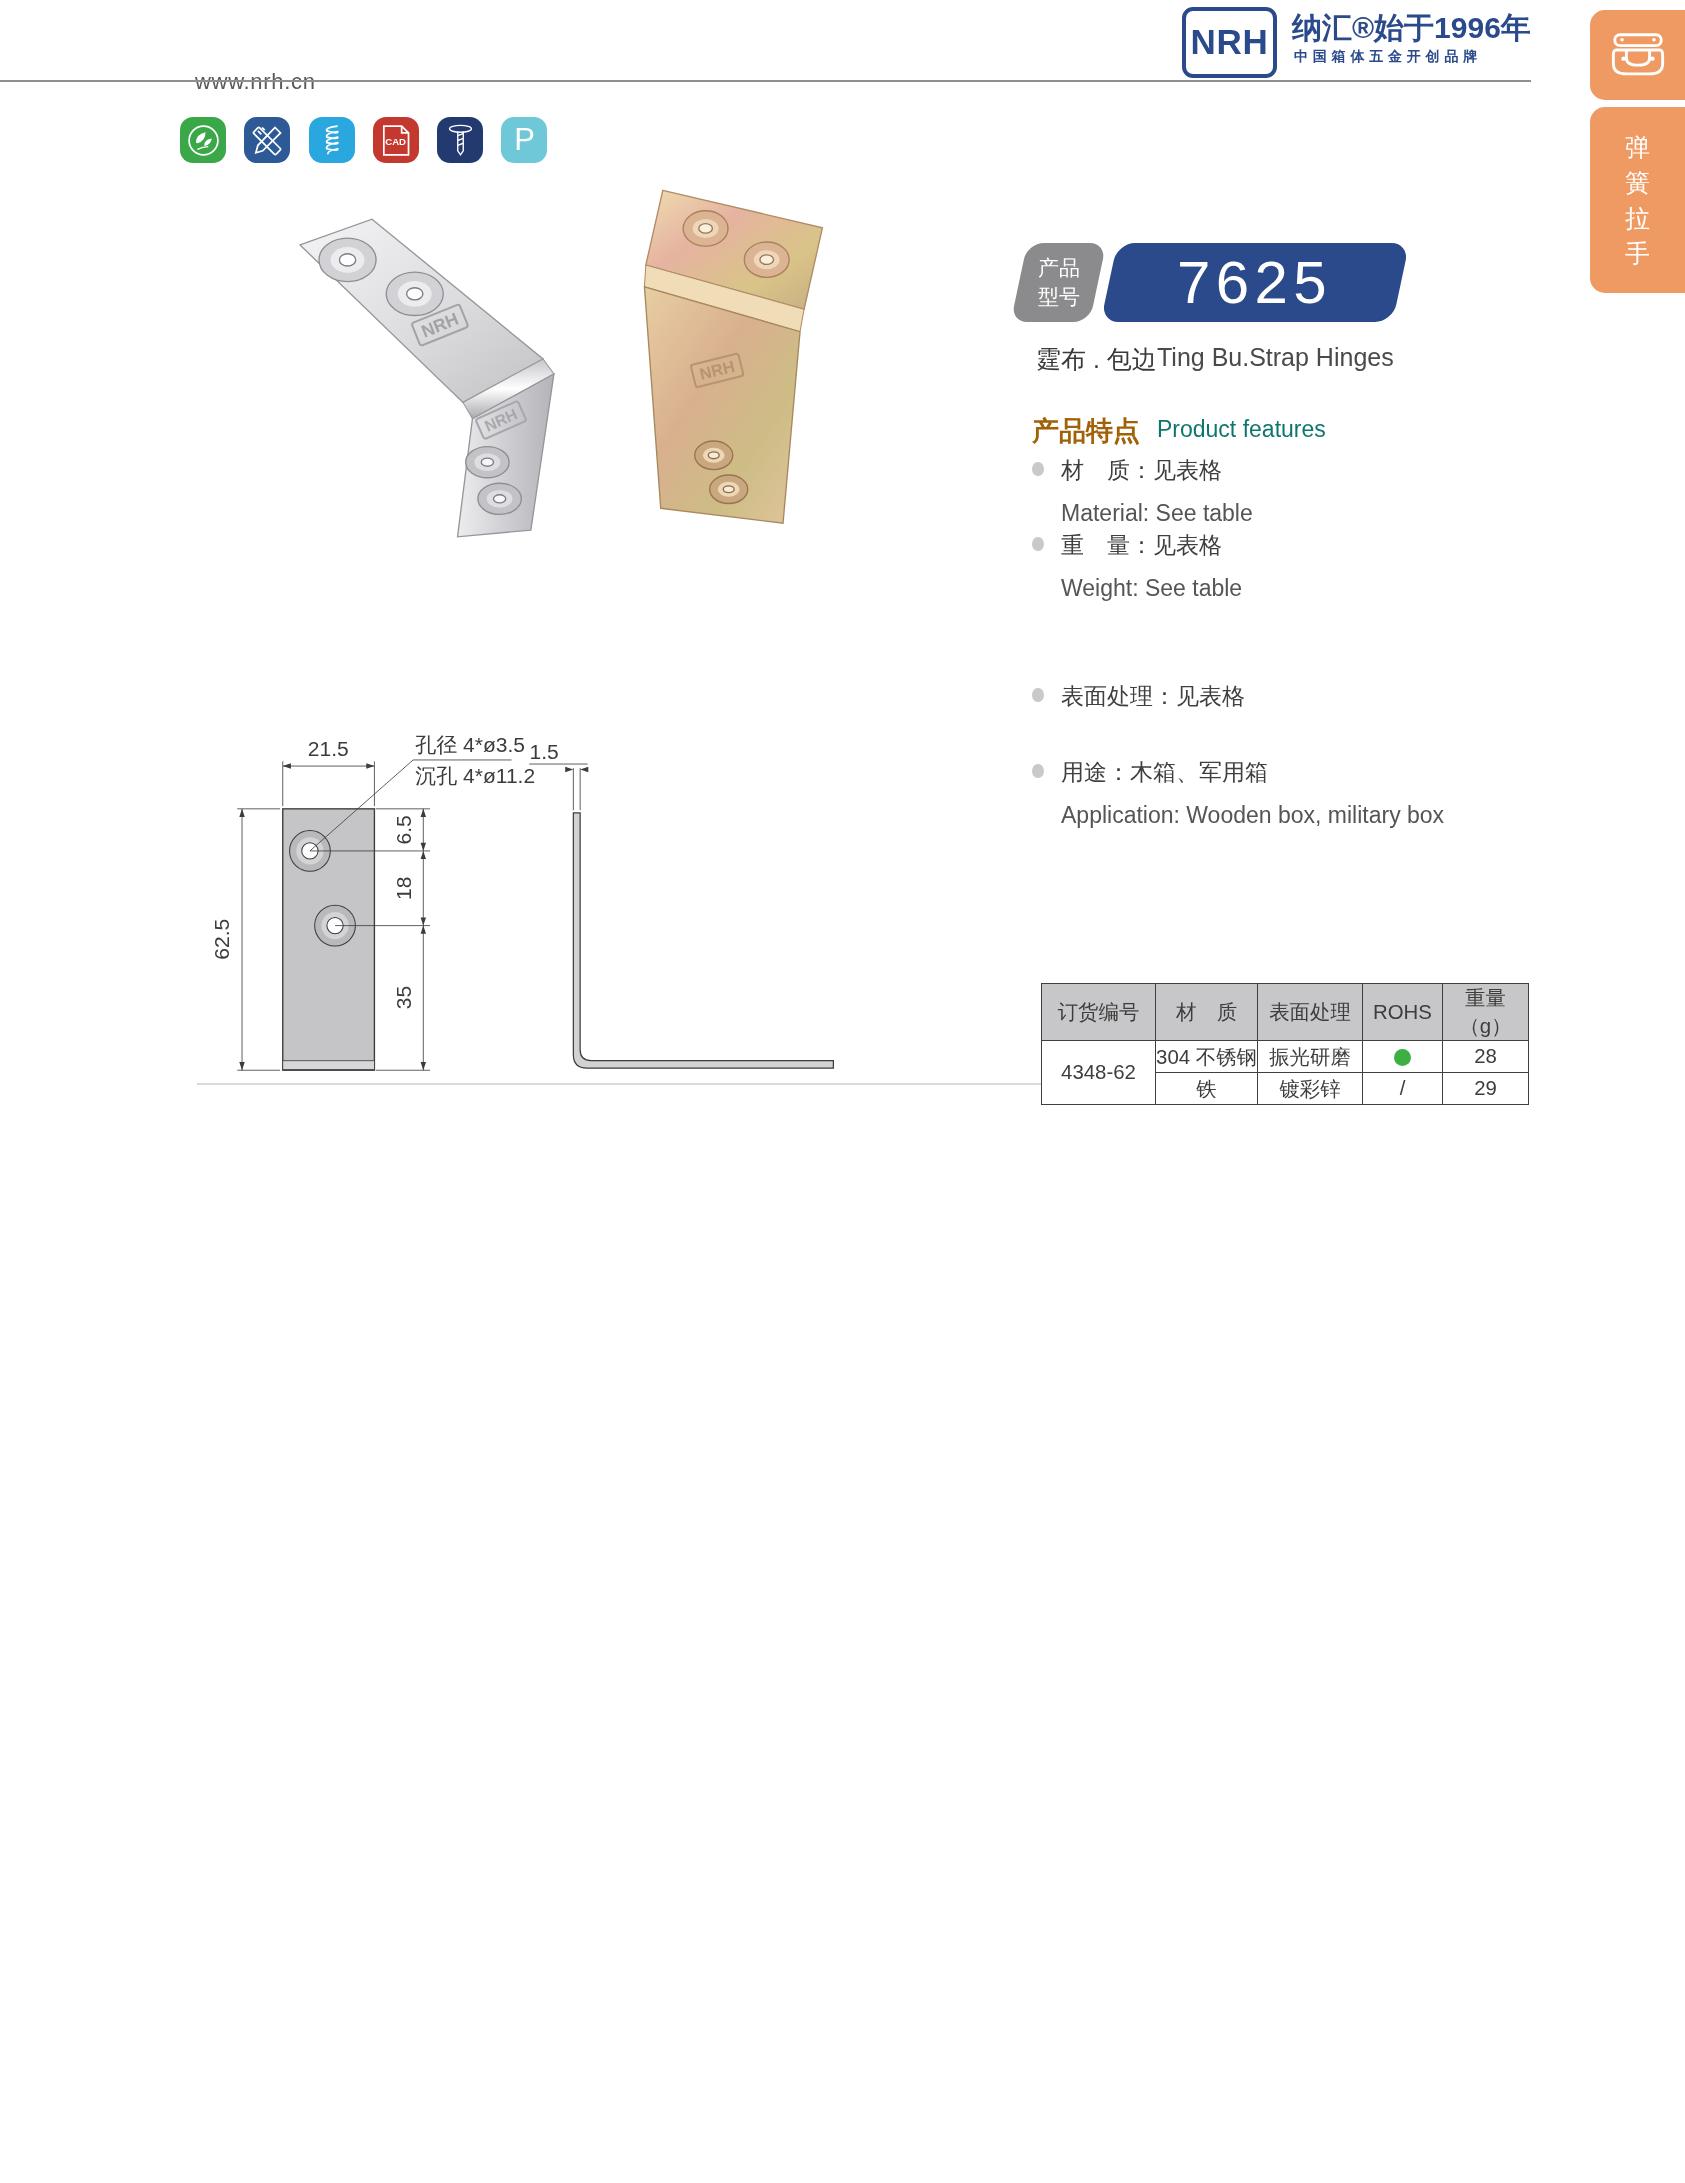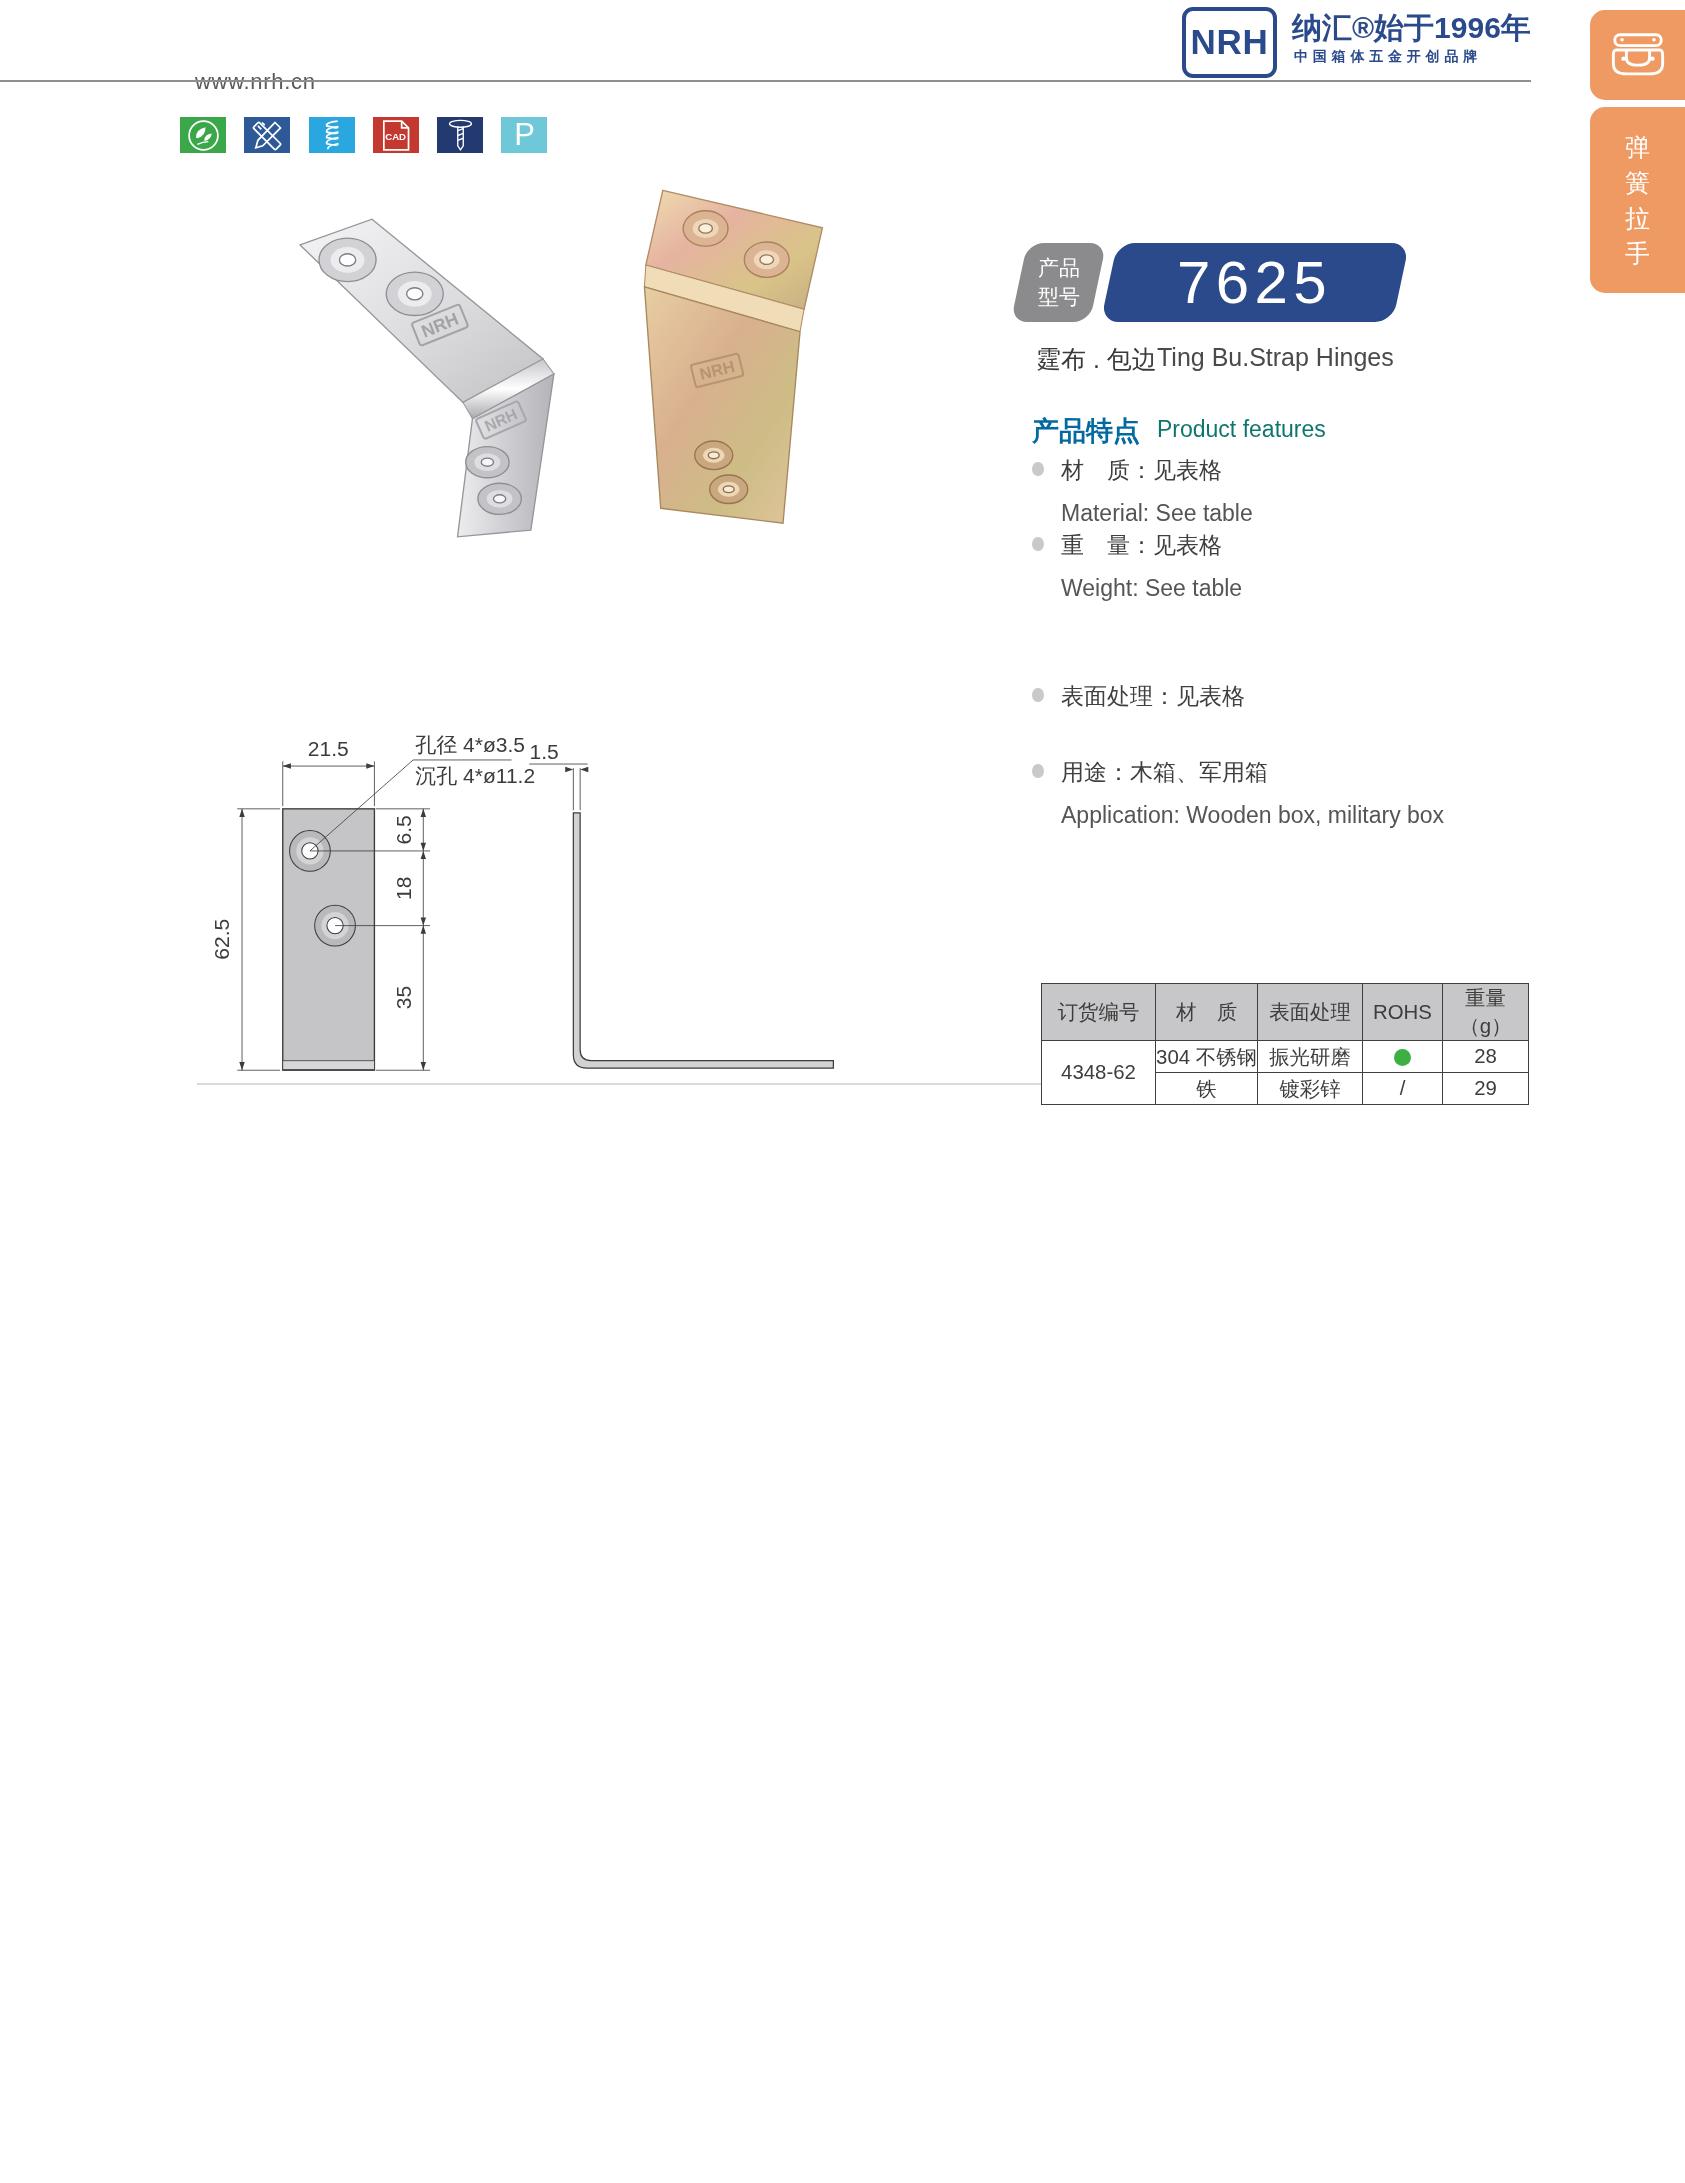--- a/index.html
+++ b/index.html
@@ -11,36 +11,36 @@
   .site-url{left:195px;top:31px;font-size:22px;color:#5a5a5a;letter-spacing:0.7px;margin-top:38px;}
   .logo-box{left:1182px;top:6.8px;width:87px;height:63px;border:4.8px solid #2b4a8b;border-radius:11px;
             display:flex;align-items:center;justify-content:center;}
   .logo-box span{font-size:35px;font-weight:bold;color:#2b4a8b;letter-spacing:0.7px;}
   .brand-line1{left:1292px;top:8.2px;font-size:30px;font-weight:bold;color:#2b4a8b;}
   .brand-line2{left:1294px;top:48px;font-size:14px;color:#2b4a8b;letter-spacing:4.8px;font-weight:bold;}
   .top-rule{left:0;top:80px;width:1531px;height:2px;background:#8f8f8f;}
 
   
   .icon-row{left:180px;top:117px;display:flex;gap:18.3px;}
-  .sq-icon{width:46px;height:36px;border-radius:0;display:flex;align-items:center;justify-content:center;}
+  .sq-icon{width:46px;height:46px;border-radius:13px;display:flex;align-items:center;justify-content:center;}
   .sq-icon svg{display:block;}
   .p-glyph{color:#fff;font-size:31px;font-weight:300;font-family:"Liberation Sans",sans-serif;}
 
   
   .gray-badge{left:1019px;top:243px;width:79px;height:79px;background:#8b8b8d;border-radius:16.3px;
               transform:skewX(-12deg);display:flex;align-items:center;justify-content:center;}
   .gray-badge .inner{transform:skewX(12deg);color:#fff;font-size:21px;line-height:28.5px;text-align:center;}
   .blue-badge{left:1109px;top:243px;width:292px;height:79px;background:#2b4a8b;border-radius:17.7px;
               transform:skewX(-12deg);display:flex;align-items:center;justify-content:center;}
   .blue-badge .inner{transform:skewX(12deg);color:#fff;font-size:60px;letter-spacing:5.4px;}
   .subtitle-cn{left:1036px;top:343px;font-size:25px;color:#3a3a3a;text-align:center;}
   .subtitle-en{left:1157px;top:343px;font-size:25px;color:#4a4a4a;}
 
   
-  .feat-head-cn{left:1032px;top:413px;font-size:27px;font-weight:bold;color:#0369a1;}
+  .feat-head-cn{left:1032px;top:413px;font-size:27px;font-weight:bold;color:#a16207;}
   .feat-head-en{left:1157px;top:416px;font-size:23px;color:#0f766e;}
   .feat-item{left:1032px;width:516px;}
   .feat-item .dot{position:absolute;left:0;top:8.2px;width:11.6px;height:14.3px;border-radius:50%;background:#c9c9c9;}
   .feat-item .cn{margin-left:29px;font-size:23px;color:#3f3f3f;line-height:33px;}
   .feat-item .en{margin-left:29px;font-size:23px;color:#555;line-height:33px;margin-top:10.2px;}
 
   
   .spec-table{left:1041px;top:983px;border-collapse:collapse;table-layout:fixed;}
   .spec-table td,.spec-table th{border:1.4px solid #3f3f3f;text-align:center;vertical-align:middle;
       font-size:20.4px;color:#3d3d3d;font-weight:normal;padding:0;}

